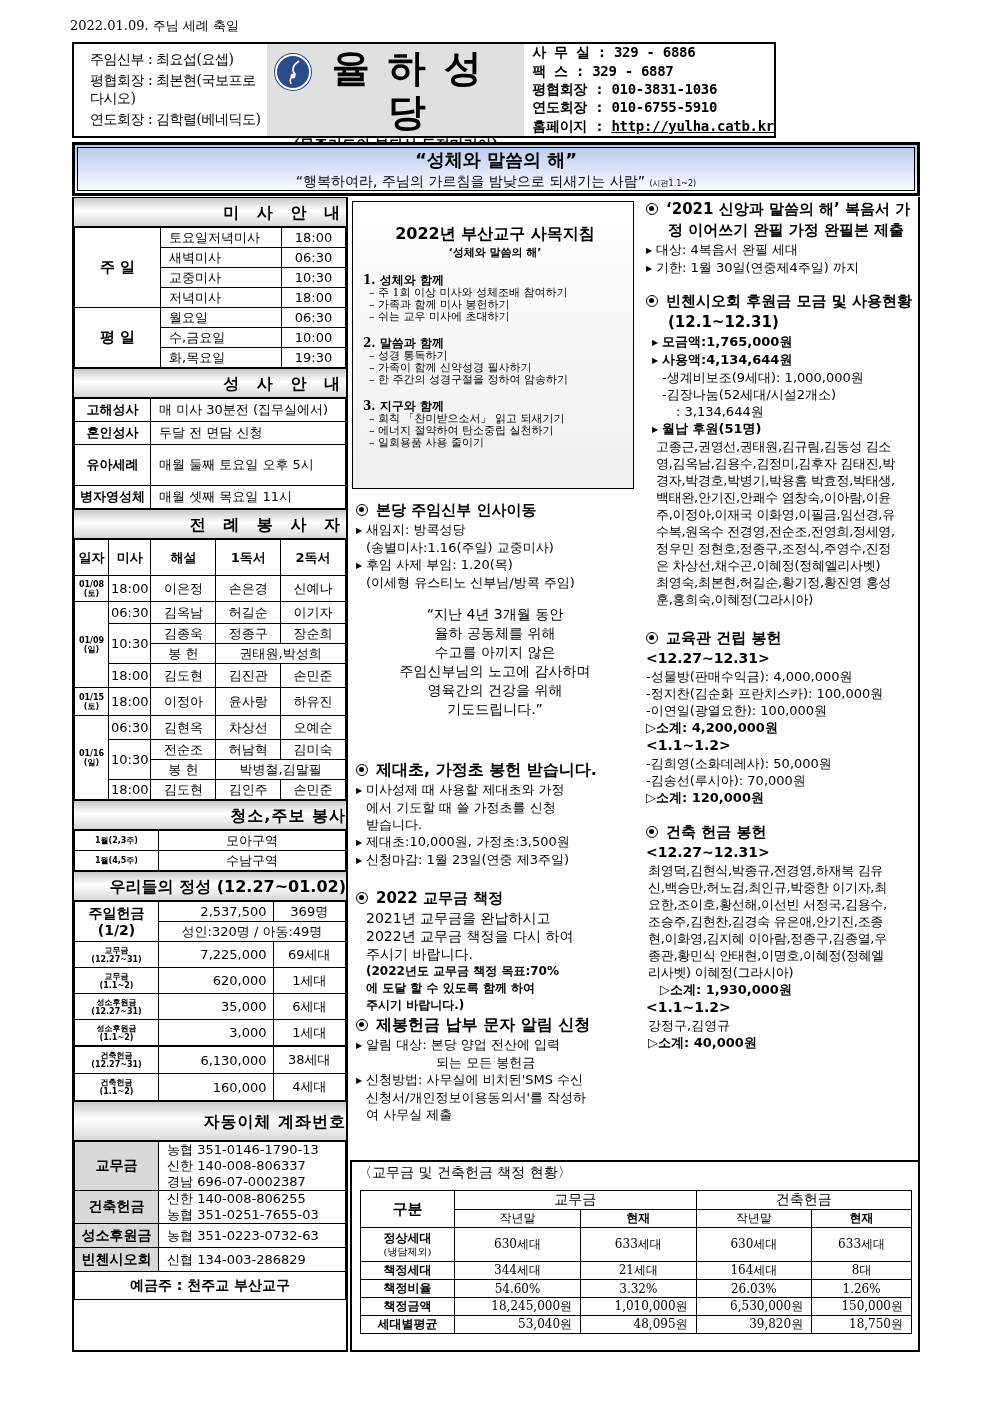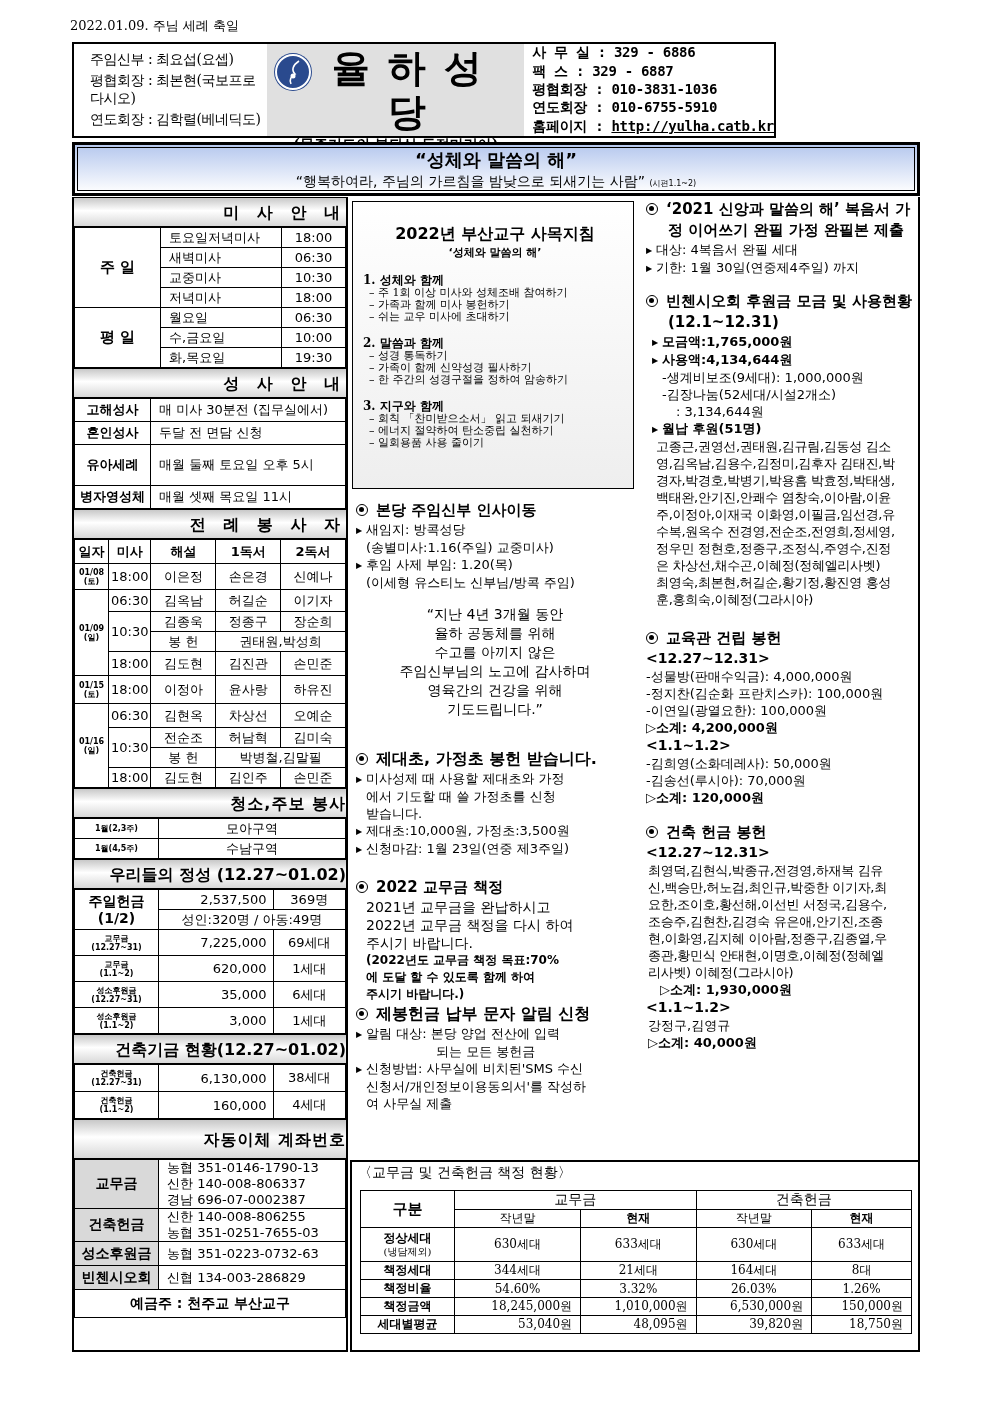--- a/index.html
+++ b/index.html
@@ -161,21 +161,21 @@
           <td class="bold" style="height:23px">병자영성체</td>
           <td class="l">매월 셋째 목요일 11시</td>
         </tr>
   </tbody>
     </table>
 
   <div class="sec-head">전 례 봉 사 자</div>
   <table>
     <tbody>
         <tr class="bold">
-      <td style="width:34px;height:24px">일자</td>
+      <td style="width:34px;height:36px">일자</td>
       <td style="width:42px">미사</td>
       <td>해설</td>
       <td>1독서</td>
       <td>2독서</td>
     </tr>
     <tr style="height:26px">
           <td class="tiny">01/08 (토)</td>
           <td>18:00</td>
           <td>이은정</td>
           <td>손은경</td>
@@ -293,21 +293,20 @@
           <td class="tiny">
             <div>성소후원금</div>
             <div>(1.1~2)</div>
           </td>
           <td class="r">3,000</td>
           <td>1세대</td>
         </tr>
   </tbody>
     </table>
 
-  <div class="sec-head" style="letter-spacing:0">건축기금 현황(12.27~01.02)</div>
   <table>
     <tbody>
         <tr style="height:27px">
           <td class="tiny" style="width:84px">
             <div>건축헌금</div>
             <div>(12.27~31)</div>
           </td>
           <td class="r">6,130,000</td>
           <td>38세대</td>
         </tr>
@@ -382,21 +381,21 @@
     <div class="quote">
       <div>“지난 4년 3개월 동안</div>
       <div>율하 공동체를 위해</div>
       <div>수고를 아끼지 않은</div>
       <div>주임신부님의 노고에 감사하며</div>
       <div>영육간의 건강을 위해</div>
       <div>기도드립니다.”</div>
     </div>
   </div>
 
-  <div class="notice" style="margin-top:29px">
+  <div class="notice" style="margin-top:40px">
     <div class="nt" style="font-size:16px"><span class="bul"></span><span>제대초, 가정초 봉헌 받습니다.</span></div>
     <div class="ln"><span class="tri">▶</span><span>미사성제 때 사용할 제대초와 가정</span></div>
     <div class="ln ind">에서 기도할 때 쓸 가정초를 신청</div>
     <div class="ln ind">받습니다.</div>
     <div class="ln"><span class="tri">▶</span><span>제대초:10,000원, 가정초:3,500원</span></div>
     <div class="ln"><span class="tri">▶</span><span>신청마감: 1월 23일(연중 제3주일)</span></div>
   </div>
 
   <div class="notice" style="margin-top:18px">
     <div class="nt"><span class="bul"></span><span>2022 교무금 책정</span></div>

